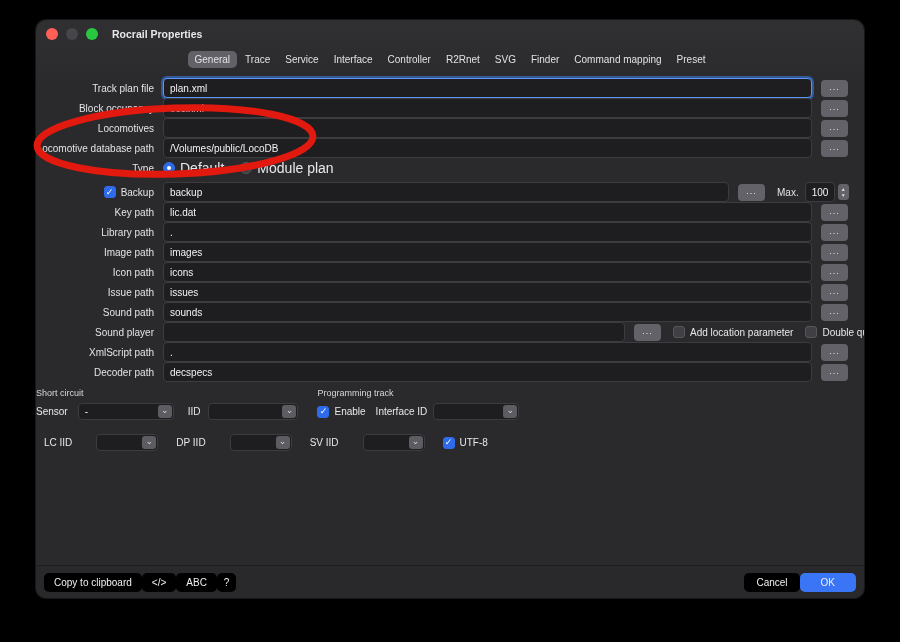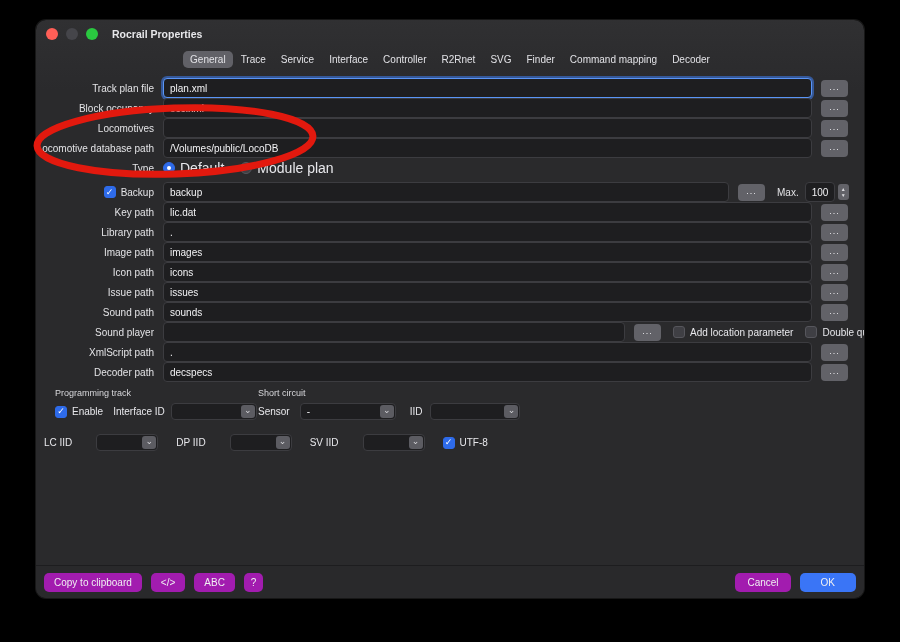--- a/index.html
+++ b/index.html
@@ -67,22 +67,22 @@
   .combo-cap { margin-left:auto; margin-right:1px; width:14px; height:13px; background:#5c5c62; border-radius:3px;
     display:flex; align-items:center; justify-content:center; }
   .combo-cap::after { content:"⌄"; color:#d6d6da; font-size:9px; line-height:1; margin-top:-3px; }
 
   .iid-row { display:flex; align-items:center; margin-top:14px; margin-left:8px; }
   .iid-row .ctl-lbl { margin-right:24px; }
   .iid-row .combo { margin-right:18px; }
 
   .footer { position:absolute; left:0; right:0; bottom:0; height:33px; border-top:1px solid #1d1d1f;
     display:flex; align-items:center; padding:0 8px; background:#29292b; }
-  .btn { height:19px; background:#a21caf; border:none; border-radius:5px; color:#f0f0f2; font-size:10px;
-    padding:0 10px; margin-right:9px; font-family:inherit; display:flex; align-items:center; white-space:nowrap; }
+  .btn { height:19px; background:#000000; border:none; border-radius:5px; color:#f0f0f2; font-size:10px;
+    padding:0 10px; font-family:inherit; display:flex; align-items:center; white-space:nowrap; }
   .btn.help { padding:0 7px; }
   .btn.cancel { padding:0 12px; }
   .btn.ok { background:#3a75f6; padding:0 21px; margin-right:0; }
   .spacer { flex:1; }
 
   .annotation { position:absolute; left:30px; top:100px; pointer-events:none; }
 </style>
 </head>
 <body>
 
@@ -101,21 +101,21 @@
     <div class="tabbar">
       <span class="tab selected">General</span>
       <span class="tab">Trace</span>
       <span class="tab">Service</span>
       <span class="tab">Interface</span>
       <span class="tab">Controller</span>
       <span class="tab">R2Rnet</span>
       <span class="tab">SVG</span>
       <span class="tab">Finder</span>
       <span class="tab">Command mapping</span>
-      <span class="tab">Decoder</span>
+      <span class="tab">Preset</span>
     </div>
 
     <div class="content">
 
       <div class="row">
         <div class="lbl">Track plan file</div>
         <div class="field focused">
             <span>plan.xml</span>
           </div>
         <button class="dots">...</button>
@@ -239,41 +239,41 @@
 
       <div class="row">
         <div class="lbl">Decoder path</div>
         <div class="field">
             <span>decspecs</span>
           </div>
         <button class="dots">...</button>
       </div>
 
       <div class="groups-row">
-        <div class="group prog">
-          <div class="group-title">Programming track</div>
-          <div class="group-controls">
-            <span class="checkbox checked"></span>
-            <span class="chk-lbl">Enable</span>
-            <span class="ctl-lbl" style="margin-left:10px;">Interface ID</span>
-            <span class="combo" style="width:86px; margin-left:6px;">
-              <span class="combo-cap"></span>
-            </span>
-          </div>
-        </div>
         <div class="group short">
           <div class="group-title">Short circuit</div>
           <div class="group-controls">
             <span class="ctl-lbl">Sensor</span>
             <span class="combo" style="width:96px; margin-left:10px;">
               <span class="combo-text">-</span>
               <span class="combo-cap"></span>
             </span>
             <span class="ctl-lbl" style="margin-left:14px;">IID</span>
             <span class="combo" style="width:90px; margin-left:8px;">
+              <span class="combo-cap"></span>
+            </span>
+          </div>
+        </div>
+        <div class="group prog">
+          <div class="group-title">Programming track</div>
+          <div class="group-controls">
+            <span class="checkbox checked"></span>
+            <span class="chk-lbl">Enable</span>
+            <span class="ctl-lbl" style="margin-left:10px;">Interface ID</span>
+            <span class="combo" style="width:86px; margin-left:6px;">
               <span class="combo-cap"></span>
             </span>
           </div>
         </div>
       </div>
 
       <div class="iid-row">
         <span class="ctl-lbl">LC IID</span>
         <span class="combo" style="width:62px;">
           <span class="combo-cap"></span>

